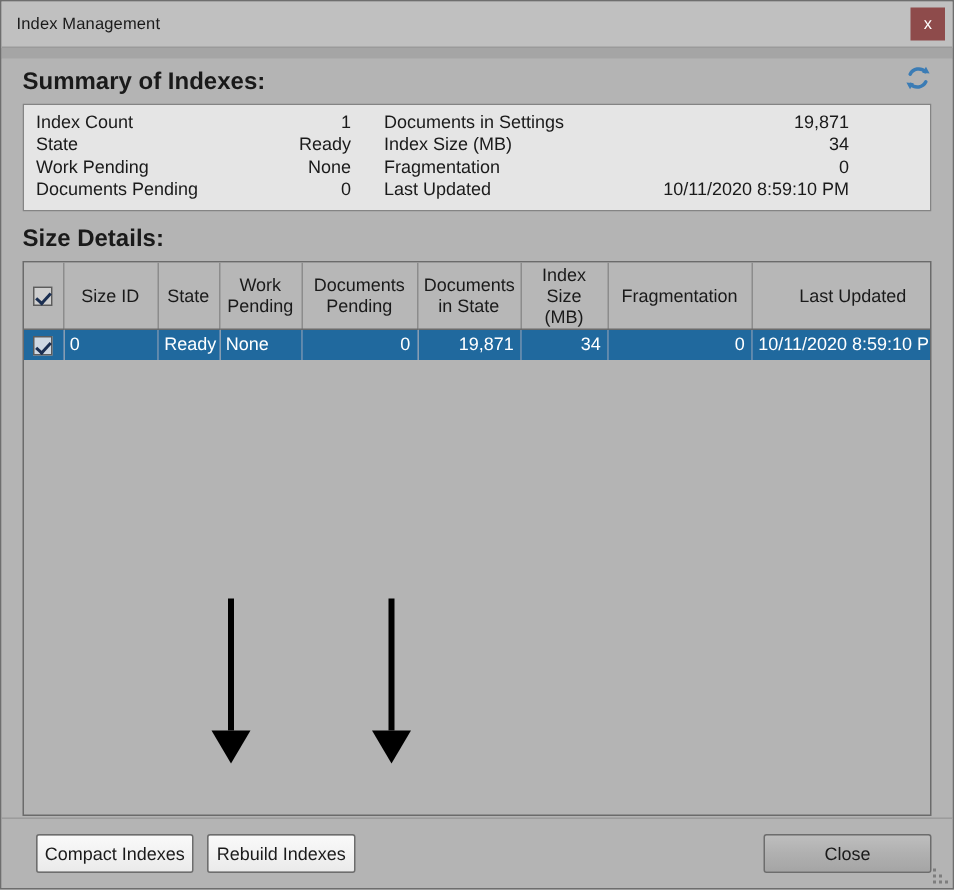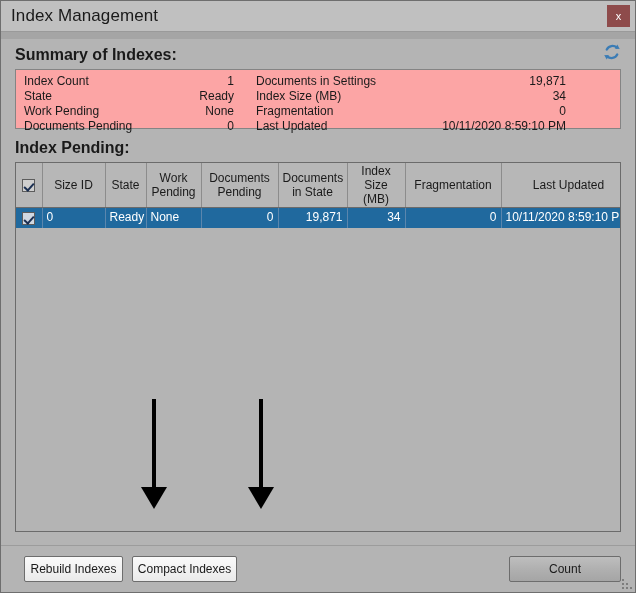--- a/index.html
+++ b/index.html
@@ -31,21 +31,21 @@
     height: 31px;
     background: #c0c0c0;
     border-bottom: 1px solid #9a9a9a;
     display: flex;
     align-items: center;
     flex: 0 0 auto;
     position: relative;
   }
   #title-text {
     margin-left: 10px;
-    font-size: 17px;
+    font-size: 11px;
     color: #1a1a1a;
     letter-spacing: 0.1px;
   }
   #close-box {
     position: absolute;
     right: 5px;
     top: 4px;
     width: 23px;
     height: 22px;
     background: #8e4b4b;
@@ -86,22 +86,22 @@
   #refresh-icon {
     position: absolute;
     right: 0px;
     top: 4px;
     width: 18px;
     height: 18px;
     cursor: pointer;
   }
   #summary-panel {
     border: 1px solid #848484;
-    background: #fca5a5;
-    height: 60px;
+    background: #e5e5e5;
+    height: 72px;
     padding: 4px 6px 4px 8px;
   }
   .summary-grid {
     display: grid;
     grid-template-columns: 140px 70px 22px 160px 150px;
     row-gap: 0px;
     font-size: 12px;
     line-height: 15px;
   }
   .summary-grid .lbl { text-align: left; white-space: nowrap; }
@@ -295,21 +295,21 @@
 
           <div class="lbl">Documents Pending</div>
           <div class="val">0</div>
           <div class="gap"></div>
           <div class="lbl">Last Updated</div>
           <div class="val">10/11/2020 8:59:10 PM</div>
         </div>
       </div>
     </div>
 
-    <div class="section-label" id="details-label">Index Pending:</div>
+    <div class="section-label" id="details-label">Size Details:</div>
 
     <div id="grid-panel">
       <table class="grid">
         <colgroup>
           <col style="width:26px">
           <col style="width:63px">
           <col style="width:41px">
           <col style="width:55px">
           <col style="width:77px">
           <col style="width:69px">
@@ -358,23 +358,23 @@
       <div class="head" style="top: 88px;"></div>
     </div>
     <div class="arrow" id="arrow-2" style="left: 243px; top: 360px; height: 110px;">
       <div class="shaft" style="height: 88px;"></div>
       <div class="head" style="top: 88px;"></div>
     </div>
 
   </div>
 
   <div id="buttonbar">
+    <button class="btn light" id="btn-compact">Compact Indexes</button>
     <button class="btn light" id="btn-rebuild">Rebuild Indexes</button>
-    <button class="btn light" id="btn-compact">Compact Indexes</button>
-    <button class="btn gray" id="btn-close">Count</button>
+    <button class="btn gray" id="btn-close">Close</button>
     <div id="grip">
         <i style="right: 0px; bottom: 0px;"></i>
         <i style="right: 4px; bottom: 0px;"></i>
         <i style="right: 4px; bottom: 4px;"></i>
         <i style="right: 8px; bottom: 0px;"></i>
         <i style="right: 8px; bottom: 4px;"></i>
         <i style="right: 8px; bottom: 8px;"></i>
       </div>
   </div>
 

